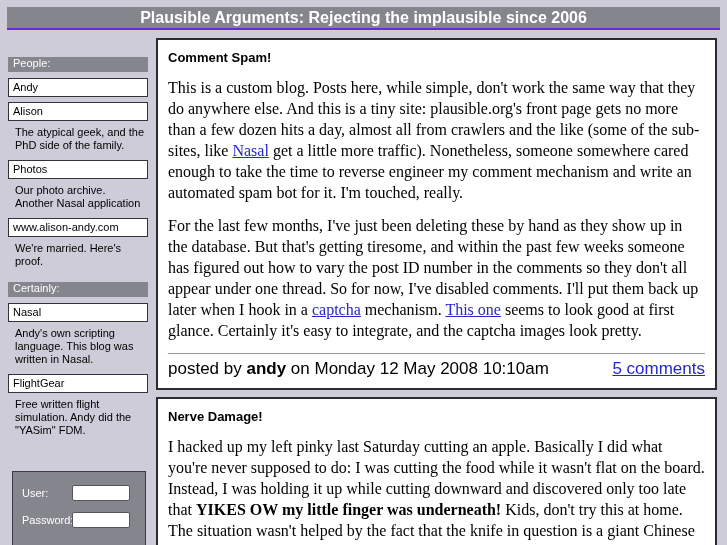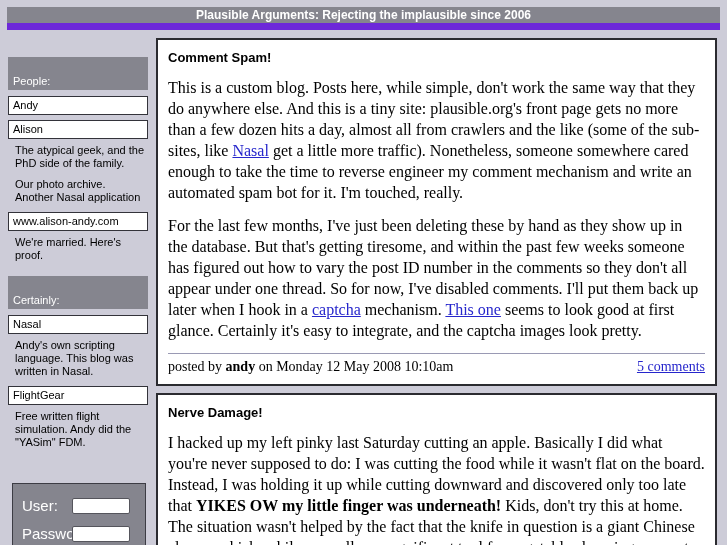--- a/index.html
+++ b/index.html
@@ -6,65 +6,64 @@
   html,body { width:727px; height:545px; overflow:hidden; }
   body {
     background:#cdccd8;
     font-family:"Liberation Sans", sans-serif;
     color:#000;
     position:relative;
   }
   
   .topbar {
     position:absolute; left:7px; top:7px; width:713px; height:23px;
-    background:#85858e; border-bottom:7px solid #6d28d9;
-    color:#fff; font-weight:bold; font-size:12px;
+    background:#85858e; border-bottom:2px solid #6d28d9;
+    color:#fff; font-weight:bold; font-size:16px;
     display:flex; align-items:center; justify-content:center;
   }
   
   .sidebar { position:absolute; left:8px; top:57px; width:140px; }
   .side-header {
     background:#85858e; color:#fff; font-size:11px;
-    padding:18px 5px 3px; margin-bottom:6px;
+    padding:0 5px 3px; margin-bottom:6px;
   }
   .side-link {
     display:block; background:#fff; border:1px solid #33333a;
     font-size:11px; padding:2px 4px 3px; margin-bottom:5px;
     color:#000; text-decoration:none; cursor:pointer;
   }
   .side-desc {
     font-size:11px; line-height:13px; padding:0 2px 0 7px; margin-bottom:8px;
   }
   .software-section { margin-top:14px; }
   
   .login-box {
     margin-top:34px; margin-left:4px; width:134px;
     background:#85858e; border:1px solid #3c3c44;
     padding:13px 9px 14px;
   }
   .login-row { display:flex; align-items:center; margin-bottom:11px; }
-  .login-row label { color:#fff; font-size:15px; width:50px; flex:0 0 50px; }
+  .login-row label { color:#fff; font-size:11px; width:50px; flex:0 0 50px; }
   .login-row input {
     width:58px; height:16px; border:1px solid #55555c; border-radius:2px;
     background:#fff; font-size:11px; padding:0 2px;
   }
   
   .main { position:absolute; left:156px; top:38px; width:561px; }
   .post {
     background:#ffffff; border:2px solid #2b2b30;
     padding:7px 10px 6px; margin-bottom:7px;
   }
   .post-title { font-size:13px; font-weight:bold; margin:3px 0 12px; }
   .post p { font-size:16px; line-height:21px; margin-bottom:12px;font-family:Liberation Serif, serif; }
   .post a { color:#2626cc; text-decoration:underline; cursor:pointer; }
   .post-footer {
     border-top:1px solid #9a9ab4; margin-top:2px; padding:5px 0 3px;
     display:flex; justify-content:space-between; align-items:flex-start;
-    font-size:14px;
-    font-family:Liberation Serif, serif;
+    font-size:17px;
   }
   .comments-link { color:#2626cc; text-decoration:none; cursor:pointer; }
   
   .photo {
     position:relative; width:182px; height:262px; margin:2px auto 0;
     overflow:hidden; background:#ddd6bf;
   }
   .ph-wall {
     position:absolute; left:0; top:0; width:100%; height:56%;
     background-color:#ddd6bf;
@@ -119,20 +118,21 @@
 <div class="sidebar">
 
   <div class="side-section">
     <div class="side-header">People:</div>
 
     <a class="side-link">Andy</a>
 
     <a class="side-link">Alison</a>
     <div class="side-desc">The atypical geek, and the PhD side of the family.</div>
 
+    <a class="side-link">Photos</a>
     <div class="side-desc">Our photo archive. Another Nasal application</div>
 
     <a class="side-link">www.alison-andy.com</a>
     <div class="side-desc">We're married. Here's proof.</div>
   </div>
 
   <div class="side-section software-section">
     <div class="side-header">Certainly:</div>
 
     <a class="side-link">Nasal</a>

